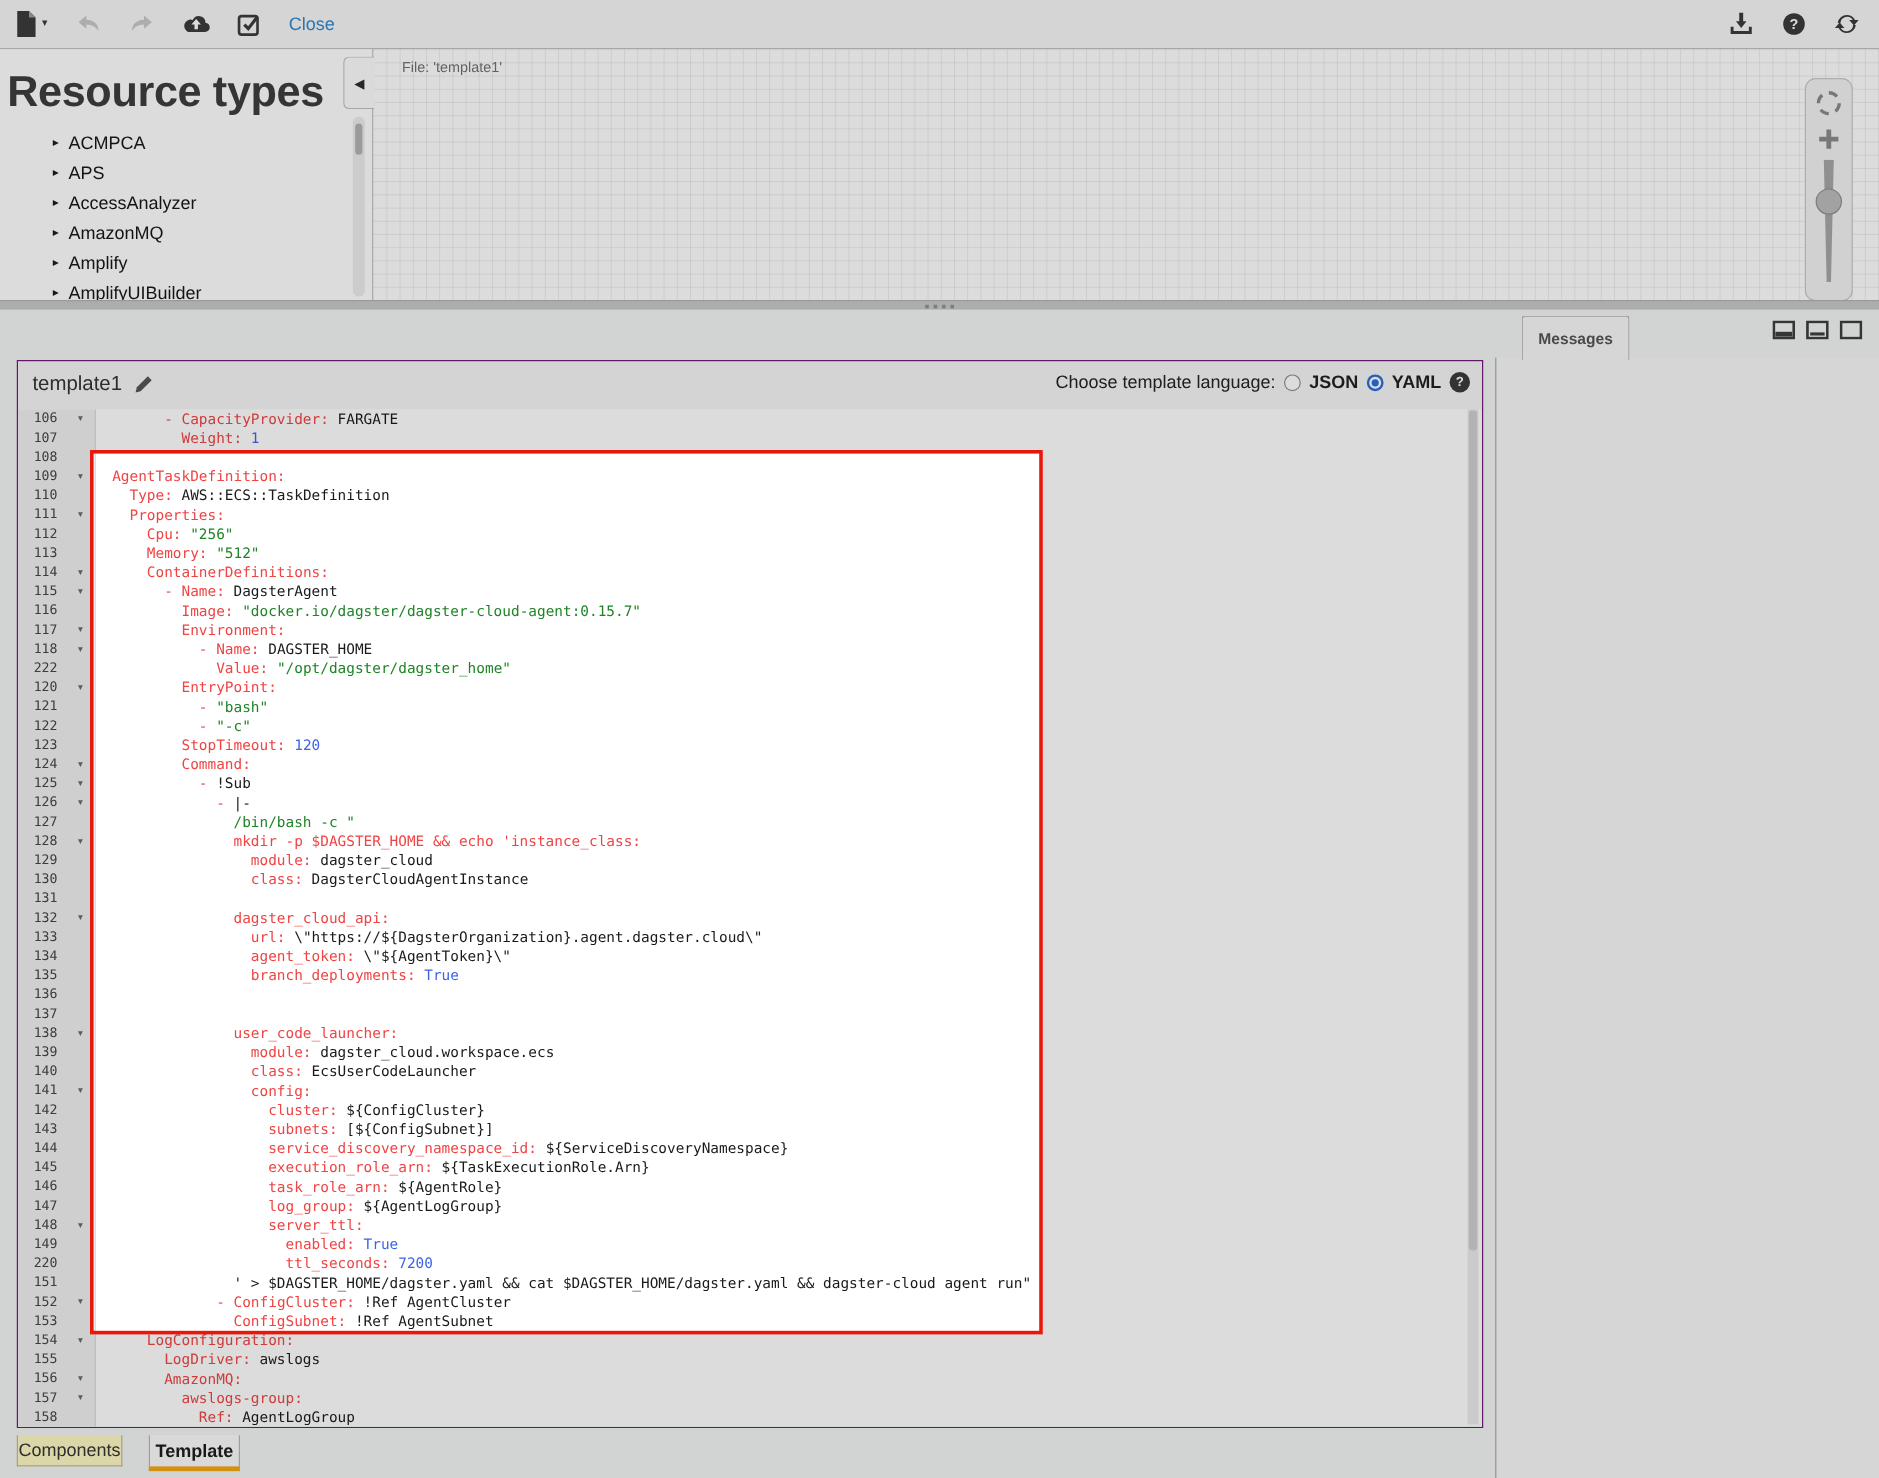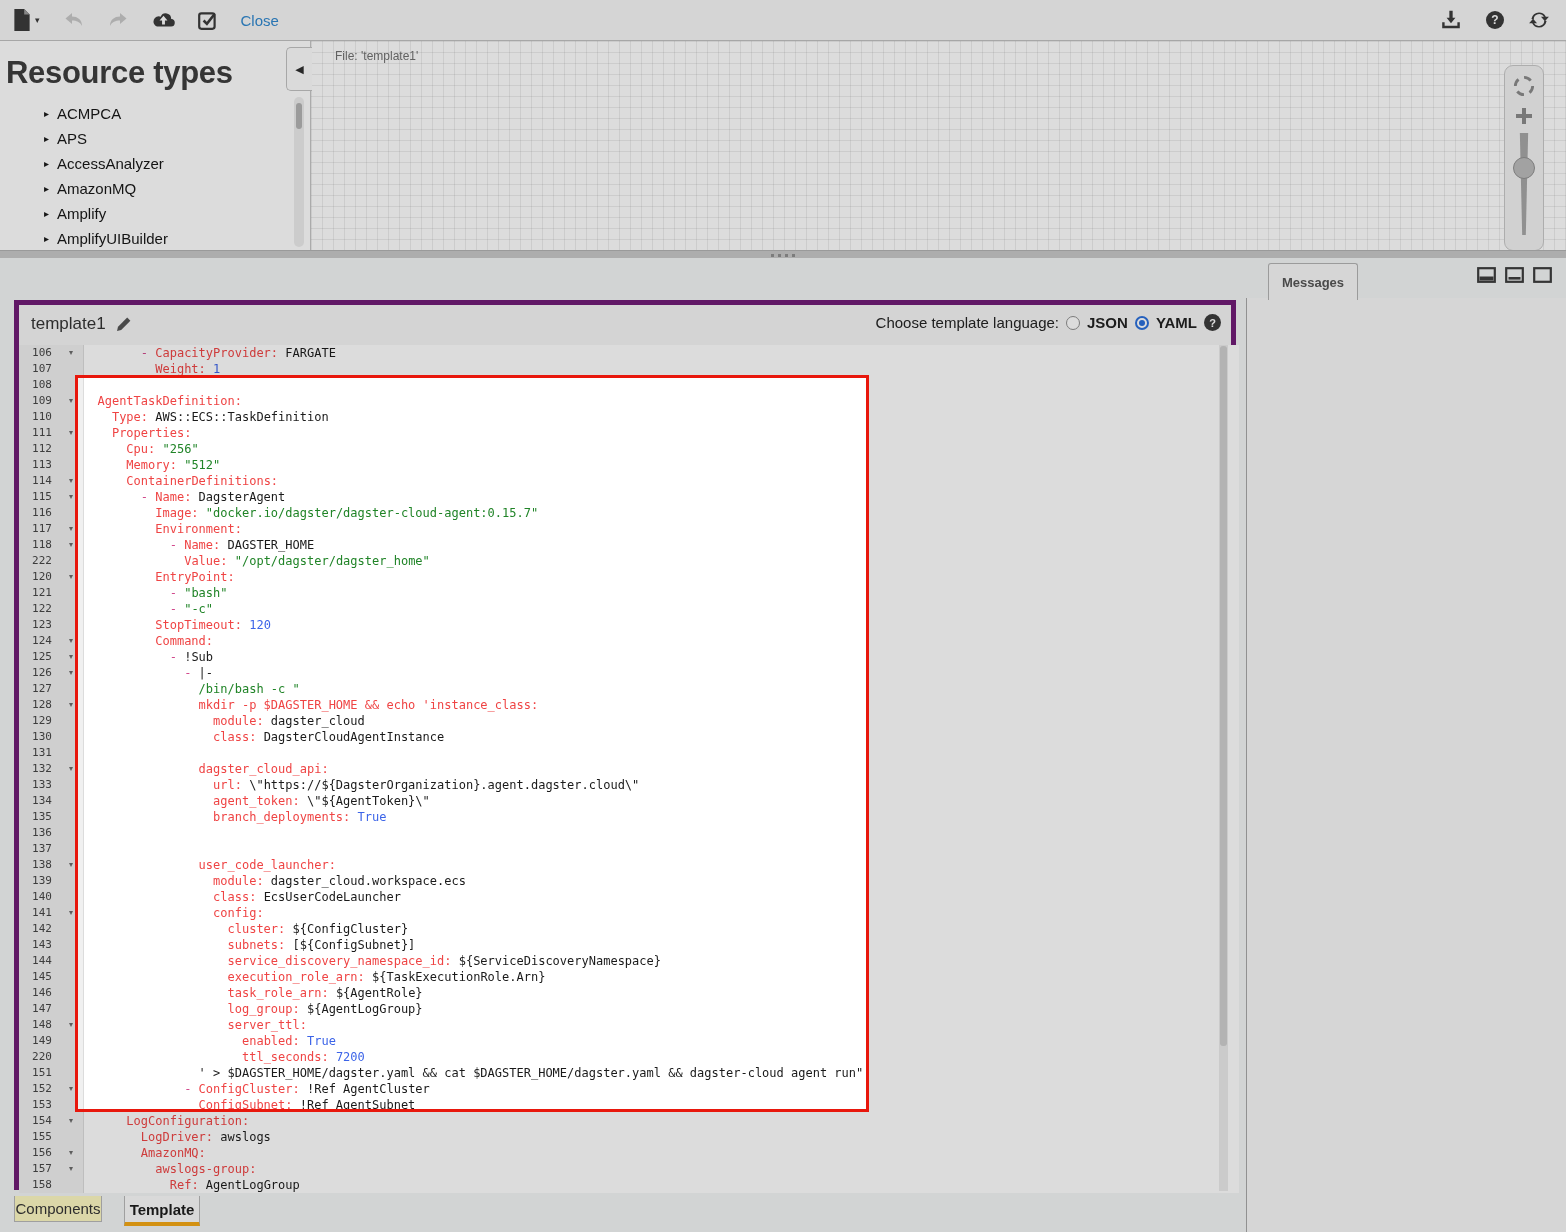--- a/index.html
+++ b/index.html
@@ -11,21 +11,21 @@
   .tbtn{display:flex;align-items:center;justify-content:center;cursor:pointer;}
   .caret{font-family:"DejaVu Sans",sans-serif;font-size:9px;color:#3a3a3a;margin-left:3px;}
   .close-link{margin-left:22px;font-size:15px;color:#2e87cf;cursor:pointer;}
   .tb-right{margin-left:auto;display:flex;align-items:center;gap:24px;margin-right:16px;}
   .help-badge{width:18px;height:18px;border-radius:50%;background:#3a3a3a;color:#fff;
               font-size:12px;font-weight:bold;display:flex;align-items:center;justify-content:center;}
   
   .workspace{position:absolute;left:0;top:41px;width:1566px;height:209px;}
   .palette{position:absolute;left:0;top:0;width:310px;height:209px;background:#ffffff;
            border-right:1px solid #c6c6c6;overflow:hidden;}
-  .palette h1{margin:14px 0 10px 6px;font-size:31px;font-weight:700;color:#3c3c3c;letter-spacing:-.3px;}
+  .palette h1{margin:14px 0 10px 6px;font-size:36px;font-weight:700;color:#3c3c3c;letter-spacing:-.3px;}
   .pitem{display:flex;align-items:center;height:25px;padding-left:44px;font-size:15px;color:#161616;cursor:pointer;}
   .tri{font-family:"DejaVu Sans",sans-serif;font-size:10px;color:#1a1a1a;margin-right:8px;}
   .pal-scroll{position:absolute;left:294px;top:56px;width:10px;height:150px;background:#ededed;border-radius:5px;}
   .pal-scroll .handle{position:absolute;left:2px;top:6px;width:6px;height:26px;background:#b3b3b3;border-radius:3px;}
   .canvas{position:absolute;left:311px;top:0;width:1255px;height:209px;background-color:#ffffff;
           background-image:linear-gradient(#00000012 1px,transparent 1px),
                            linear-gradient(90deg,#00000012 1px,transparent 1px);
           background-size:11px 11px;}
   .file-label{position:absolute;left:24px;top:8px;font-size:12px;color:#707070;}
   .collapse-tab{position:absolute;left:-25px;top:6px;width:25px;height:42px;background:#fdfdfd;
@@ -40,21 +40,21 @@
   .zknob{position:absolute;left:8px;top:30px;width:20px;height:20px;border-radius:50%;
          background:#bcbcbc;border:1px solid #8f8f8f;cursor:pointer;}
   
   .splitter{position:absolute;left:0;top:250px;width:1566px;height:8px;background:#c9c9c9;
             border-top:1px solid #b2b2b2;border-bottom:1px solid #b2b2b2;cursor:row-resize;
             display:flex;align-items:center;justify-content:center;gap:4px;}
   .splitter i{width:3px;height:3px;background:#8f8f8f;display:block;}
   
   .bottom{position:absolute;left:0;top:258px;width:1566px;height:974px;background:#f4f6f6;}
   .editor-panel{position:absolute;left:14px;top:42px;width:1222px;height:890px;
-                background:#f6f6f6;border:5px solid #701a75;box-sizing:border-box;}
+                background:#f6f6f6;border:1px solid #701a75;box-sizing:border-box;}
   .ed-header{position:absolute;left:0;top:0;right:0;height:40px;}
   .ed-title{position:absolute;left:12px;top:9px;font-size:17px;color:#333;display:flex;align-items:center;gap:10px;}
   .pencil{cursor:pointer;display:flex;}
   .lang-chooser{position:absolute;right:10px;top:9px;display:flex;align-items:center;gap:7px;
                 font-size:15px;color:#222;text-align:right;}
   .radio{width:14px;height:14px;border-radius:50%;border:1px solid #8f8f8f;background:#fff;
          box-sizing:border-box;position:relative;cursor:pointer;}
   .radio.checked{border:2px solid #2a6fdb;}
   .radio.checked::after{content:"";position:absolute;left:2px;top:2px;width:6px;height:6px;
                         border-radius:50%;background:#2a6fdb;}

